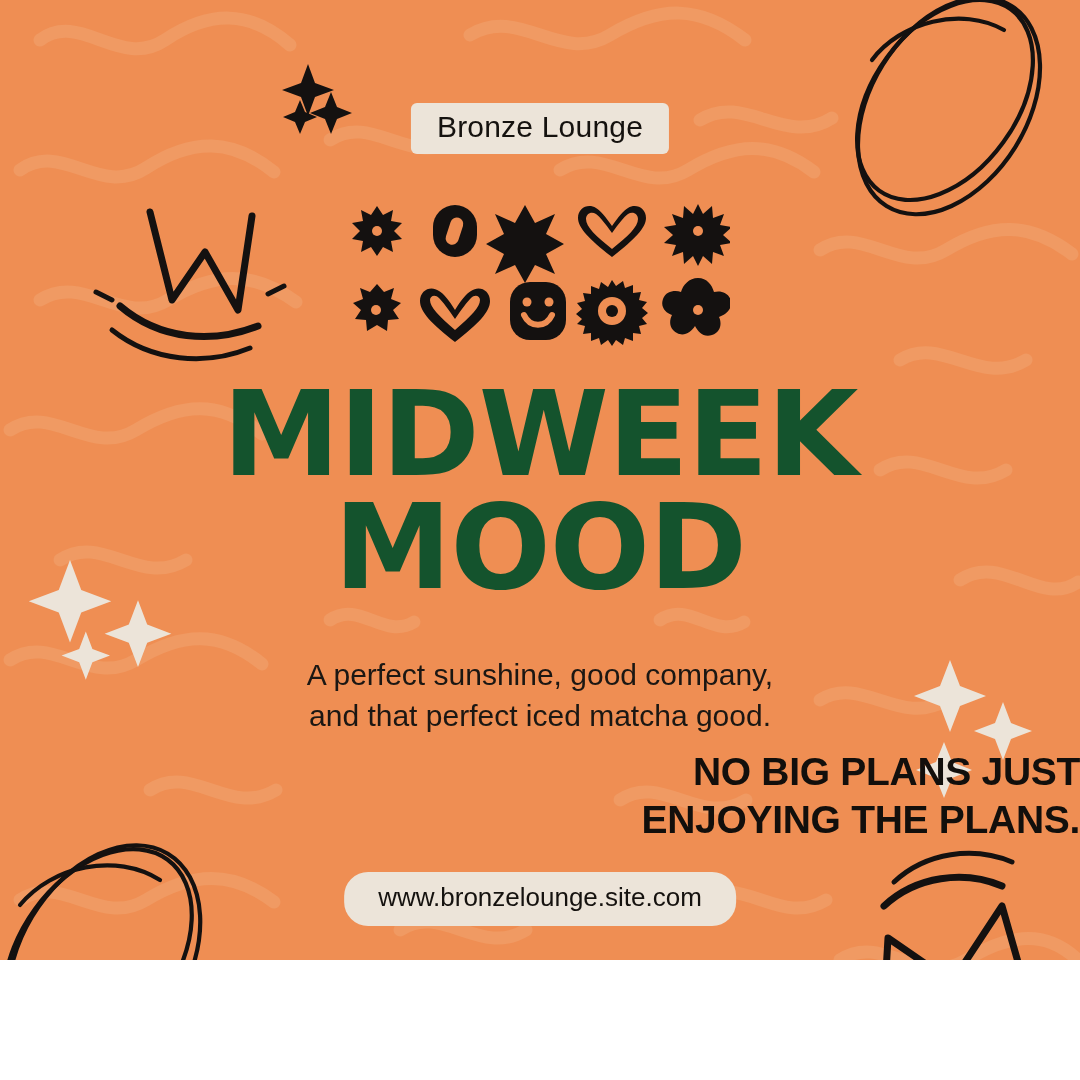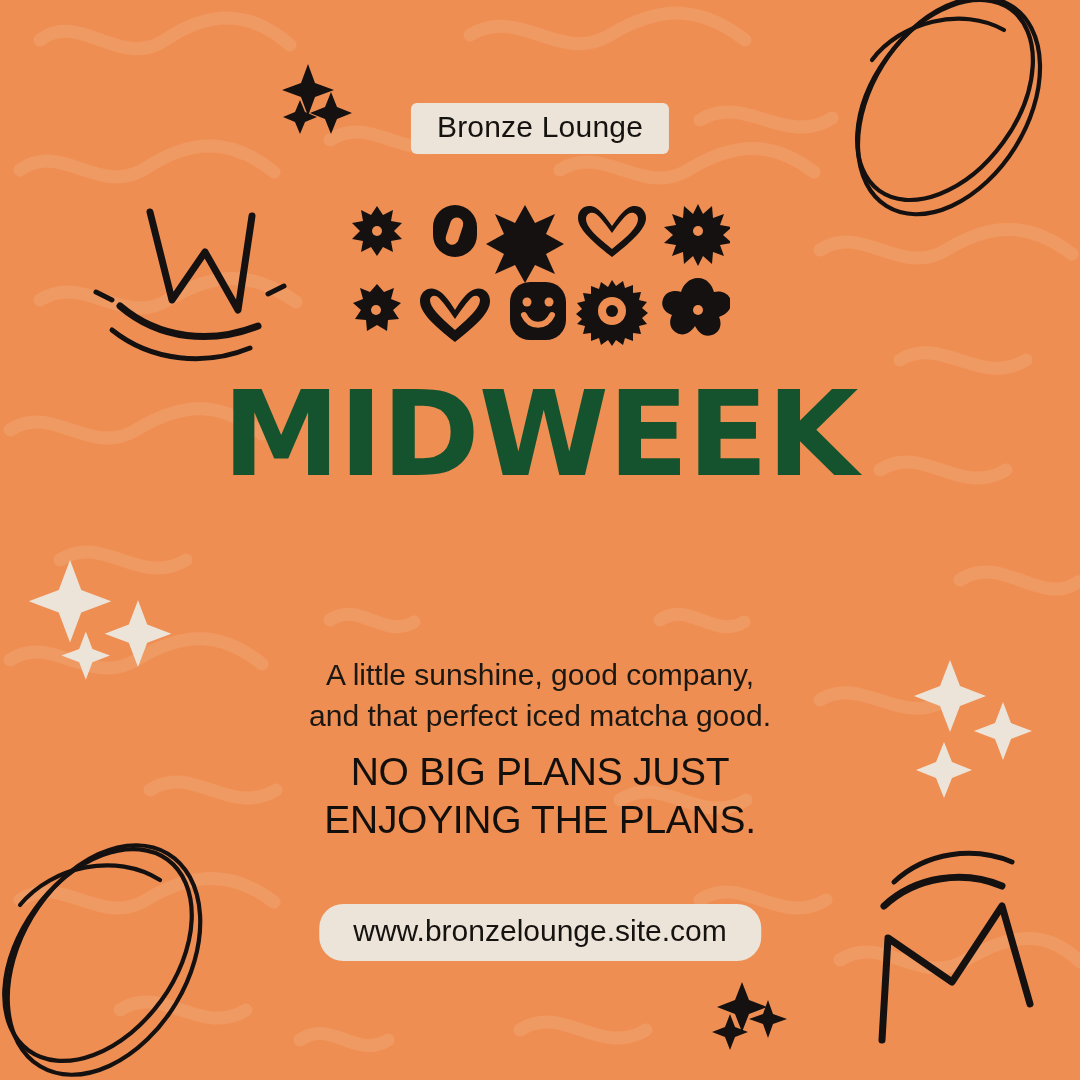--- a/index.html
+++ b/index.html
@@ -9,21 +9,21 @@
   body {
     width: 1080px;
     height: 1080px;
     overflow: hidden;
     font-family: "Liberation Sans", sans-serif;
   }
 
   #poster {
     position: relative;
     width: 1080px;
-    height: 1080px;
+    height: 960px;
     background: #ef8e53;
     overflow: hidden;
   }
 
   
   .bg-layer {
     position: absolute;
     inset: 0;
     pointer-events: none;
   }
@@ -82,39 +82,39 @@
     line-height: 1.35;
   }
   .subcopy span { display: block; }
 
   
   .statement {
     position: absolute;
     left: 0;
     right: 0;
     top: 748px;
-    text-align: center;
+    text-align: right;
     color: #120f0c;
     font-size: 39px;
-    font-weight: 400;
+    font-weight: 700;
     line-height: 1.22;
     letter-spacing: -0.3px;
   }
   .statement span { display: block; }
 
   
   .url-pill {
     position: absolute;
     left: 50%;
     transform: translateX(-50%);
-    top: 904px;
+    top: 872px;
     background: #ece4d9;
     border-radius: 24px;
     padding: 10px 34px 13px 34px;
-    font-size: 30px;
+    font-size: 26px;
     color: #15120f;
     white-space: nowrap;
   }
 </style>
 </head>
 <body>
 
 <div id="poster">
 
   <svg class="bg-layer" viewBox="0 0 1080 1080" xmlns="http://www.w3.org/2000/svg">
@@ -268,24 +268,25 @@
 
       <g>
         <path d="M348 78 c 9 0 14 7 16 14 c 7 -2 16 1 17 10 c 1 8 -6 13 -12 15 c 3 6 2 15 -7 18 c -8 3 -14 -3 -17 -9 c -4 6 -11 11 -18 7 c -8 -4 -8 -12 -5 -18 c -6 -2 -12 -8 -9 -16 c 3 -8 12 -9 18 -7 c 2 -7 8 -14 17 -14 z"></path>
         <circle cx="348" cy="110" r="5" fill="#ef8e53"></circle>
       </g>
     </g>
   </svg>
 
   <div class="headline">
     <span class="l1">MIDWEEK</span>
+    <span class="l2">MOOD</span>
   </div>
 
   <div class="subcopy">
-    <span>A little sunshine, good company,</span>
+    <span>A perfect sunshine, good company,</span>
     <span>and that perfect iced matcha good.</span>
   </div>
 
   <div class="statement">
     <span>NO BIG PLANS JUST</span>
     <span>ENJOYING THE PLANS.</span>
   </div>
 
   <div class="url-pill">www.bronzelounge.site.com</div>
 

